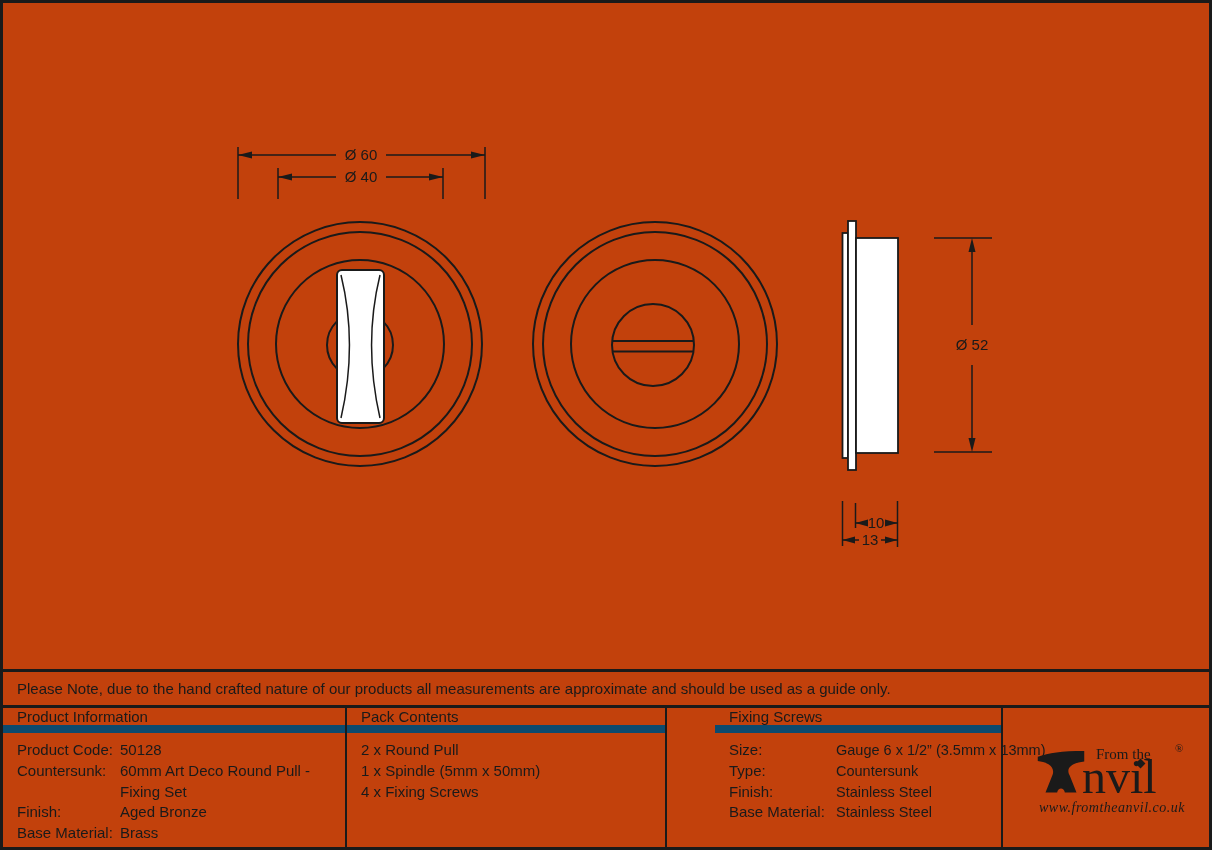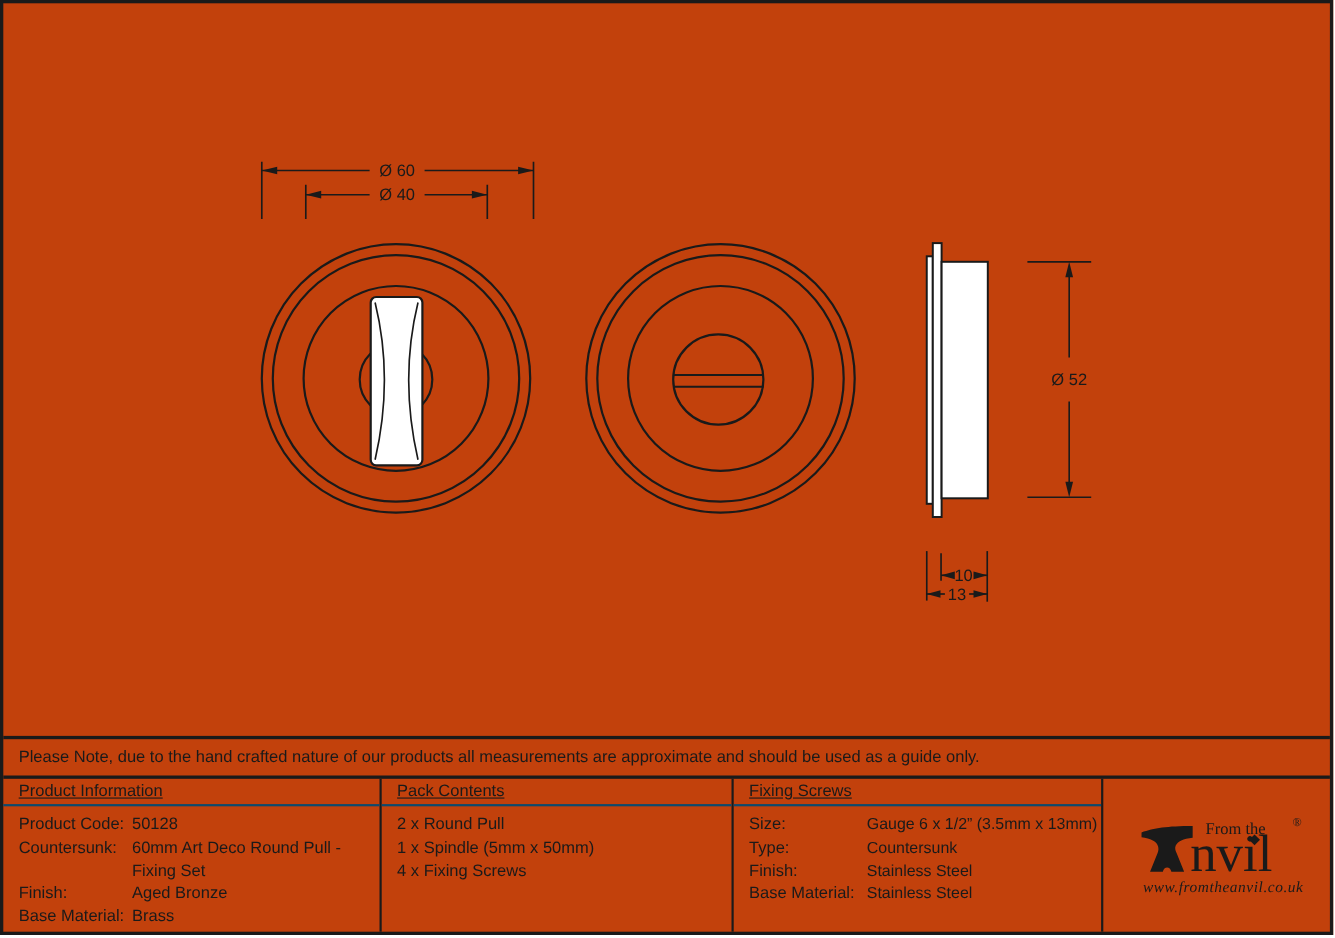--- a/index.html
+++ b/index.html
@@ -34,29 +34,28 @@
   }
   .spec-table {
     position:absolute; left:0; top:705px;
     width:1206px; height:139px;
     display:flex; flex-direction:row;
   }
   .col { position:relative; height:100%; }
   .col-border { border-right:2px solid #1a1a1a; }
   .col1 { width:344px; }
   .col2 { width:320px; }
-  .col3 { width:336px; }
+  .col3 { width:336px;padding-left:48px; }
   .col4 { flex:1; }
   .col-header {
     height:25px;
-    border-bottom:2px solid #0c4a6e;
+    border-bottom:8px solid #0c4a6e;
     display:flex; align-items:center;
     padding-left:14px;
     font-size:15px;
-    text-decoration:underline;
   }
   .col-body { padding:7px 4px 0 14px; font-size:15px; line-height:20.8px; }
   .kv-grid { display:grid; grid-template-columns:103px 1fr; }
   .col3 .kv-grid { grid-template-columns:107px 1fr; }
   .col3 .kv-val { white-space:nowrap; font-size:14.5px; }
   .plain-list div { white-space:nowrap; }
   
   .logo { position:absolute; left:33px; top:38px; width:152px; height:72px; }
   .logo-anvil { position:absolute; left:0; top:2px; width:50px; height:46px; }
   .logo-tagline {

